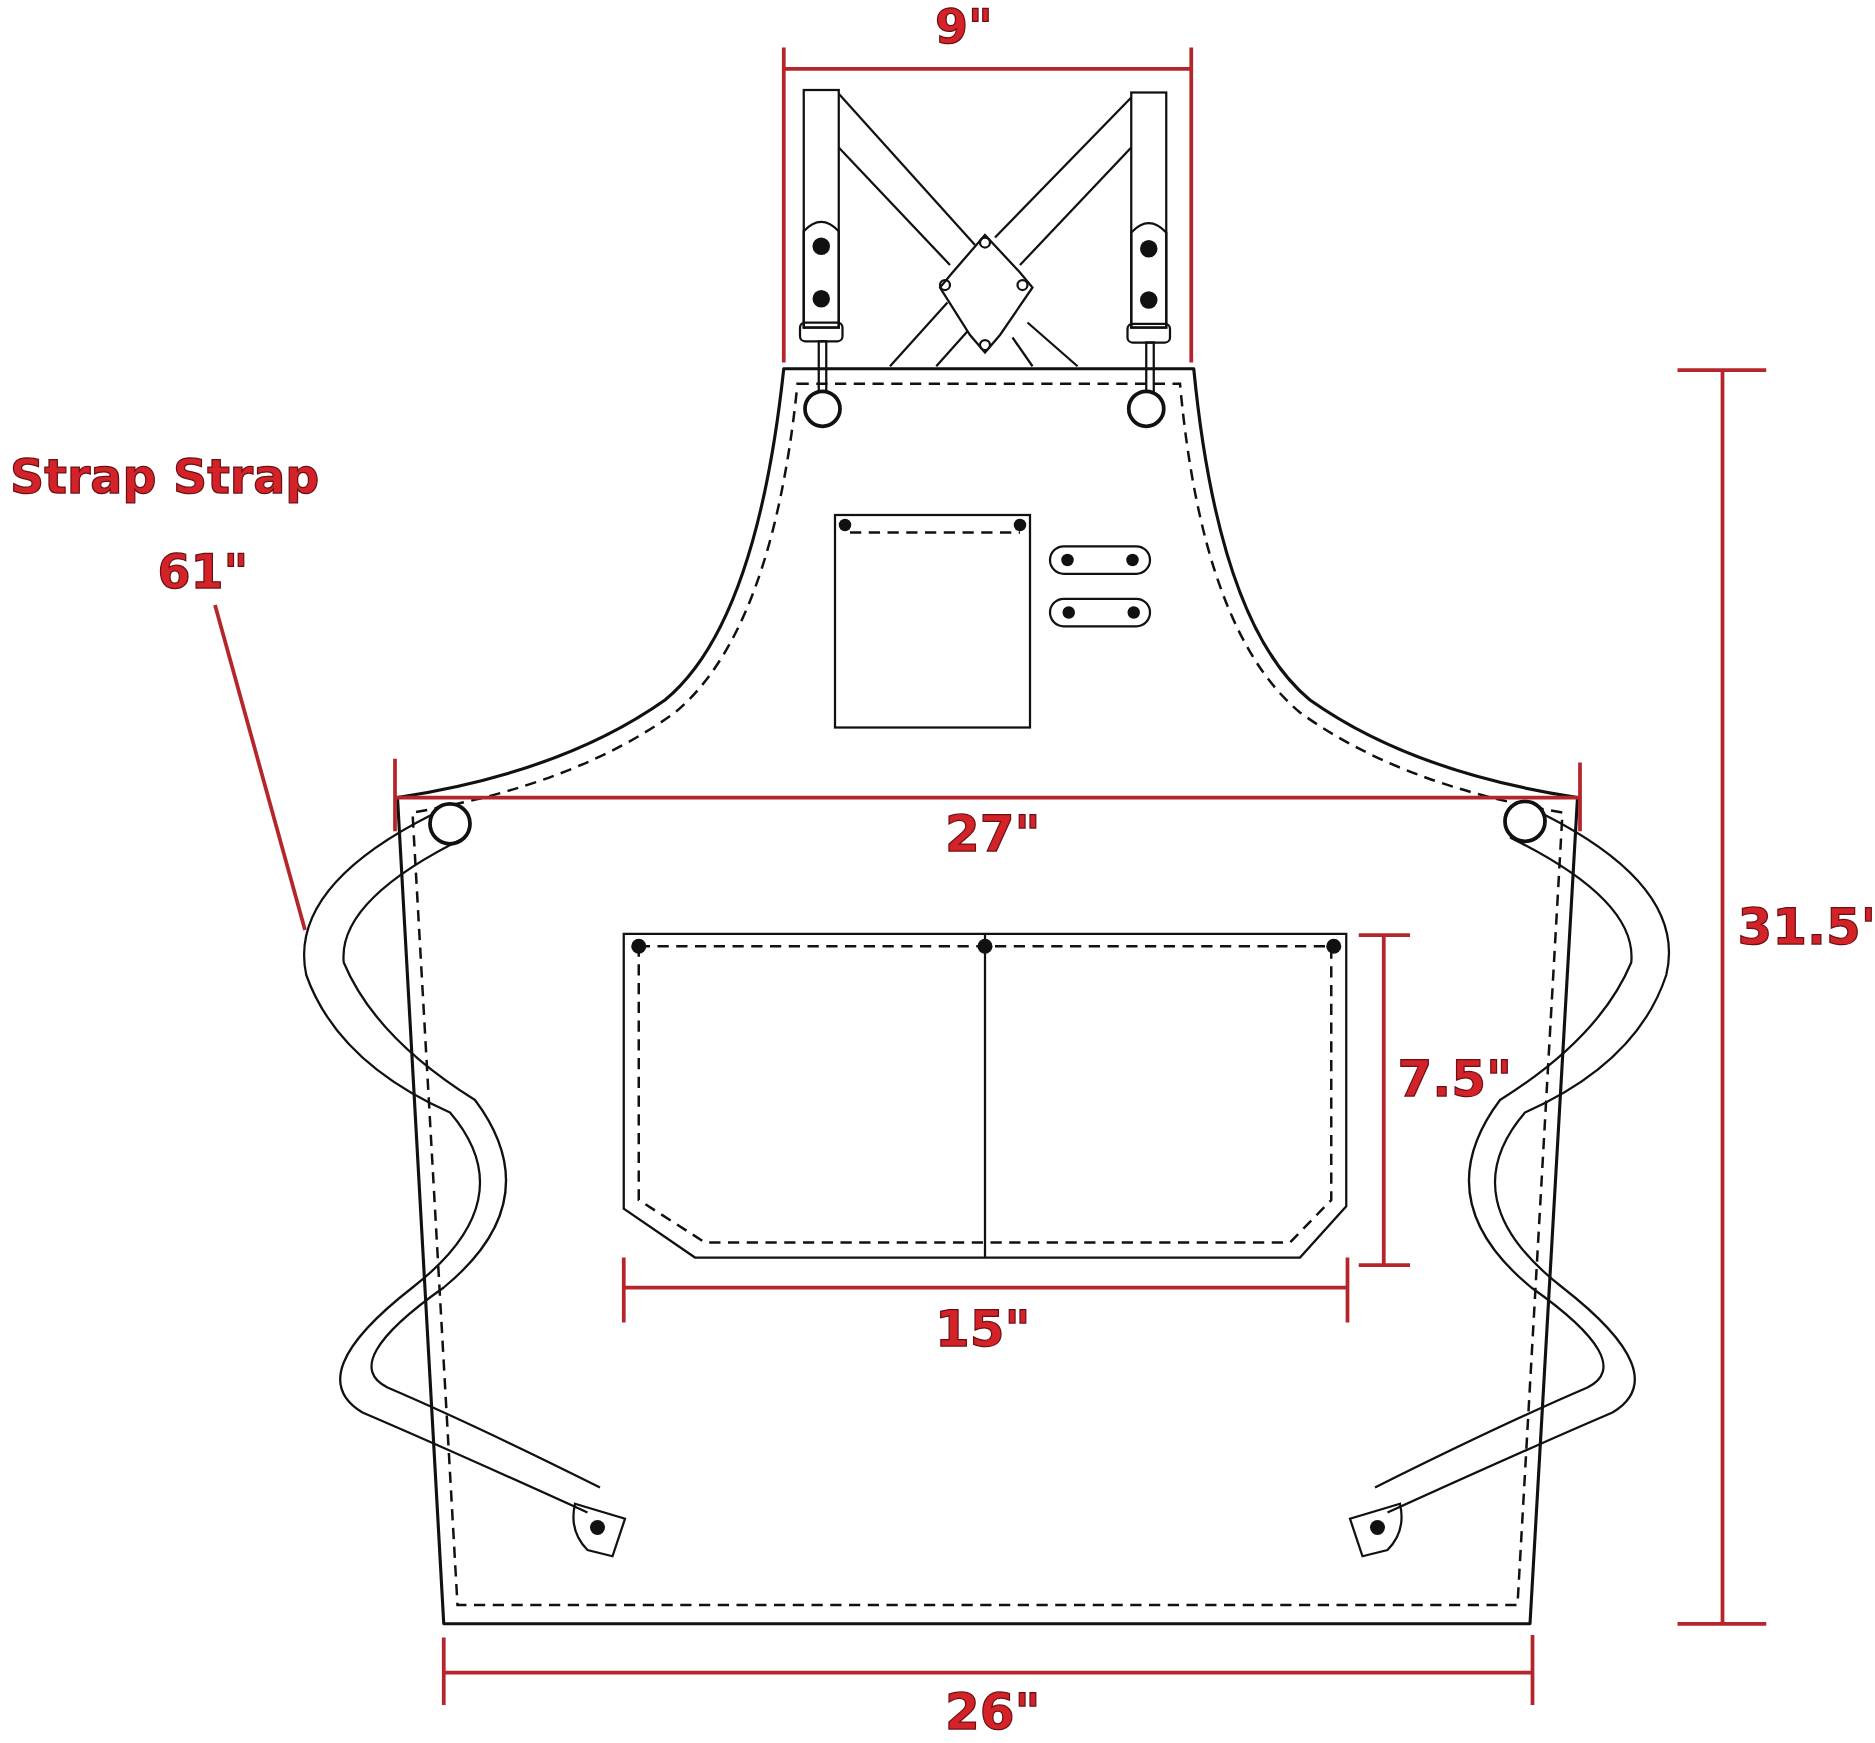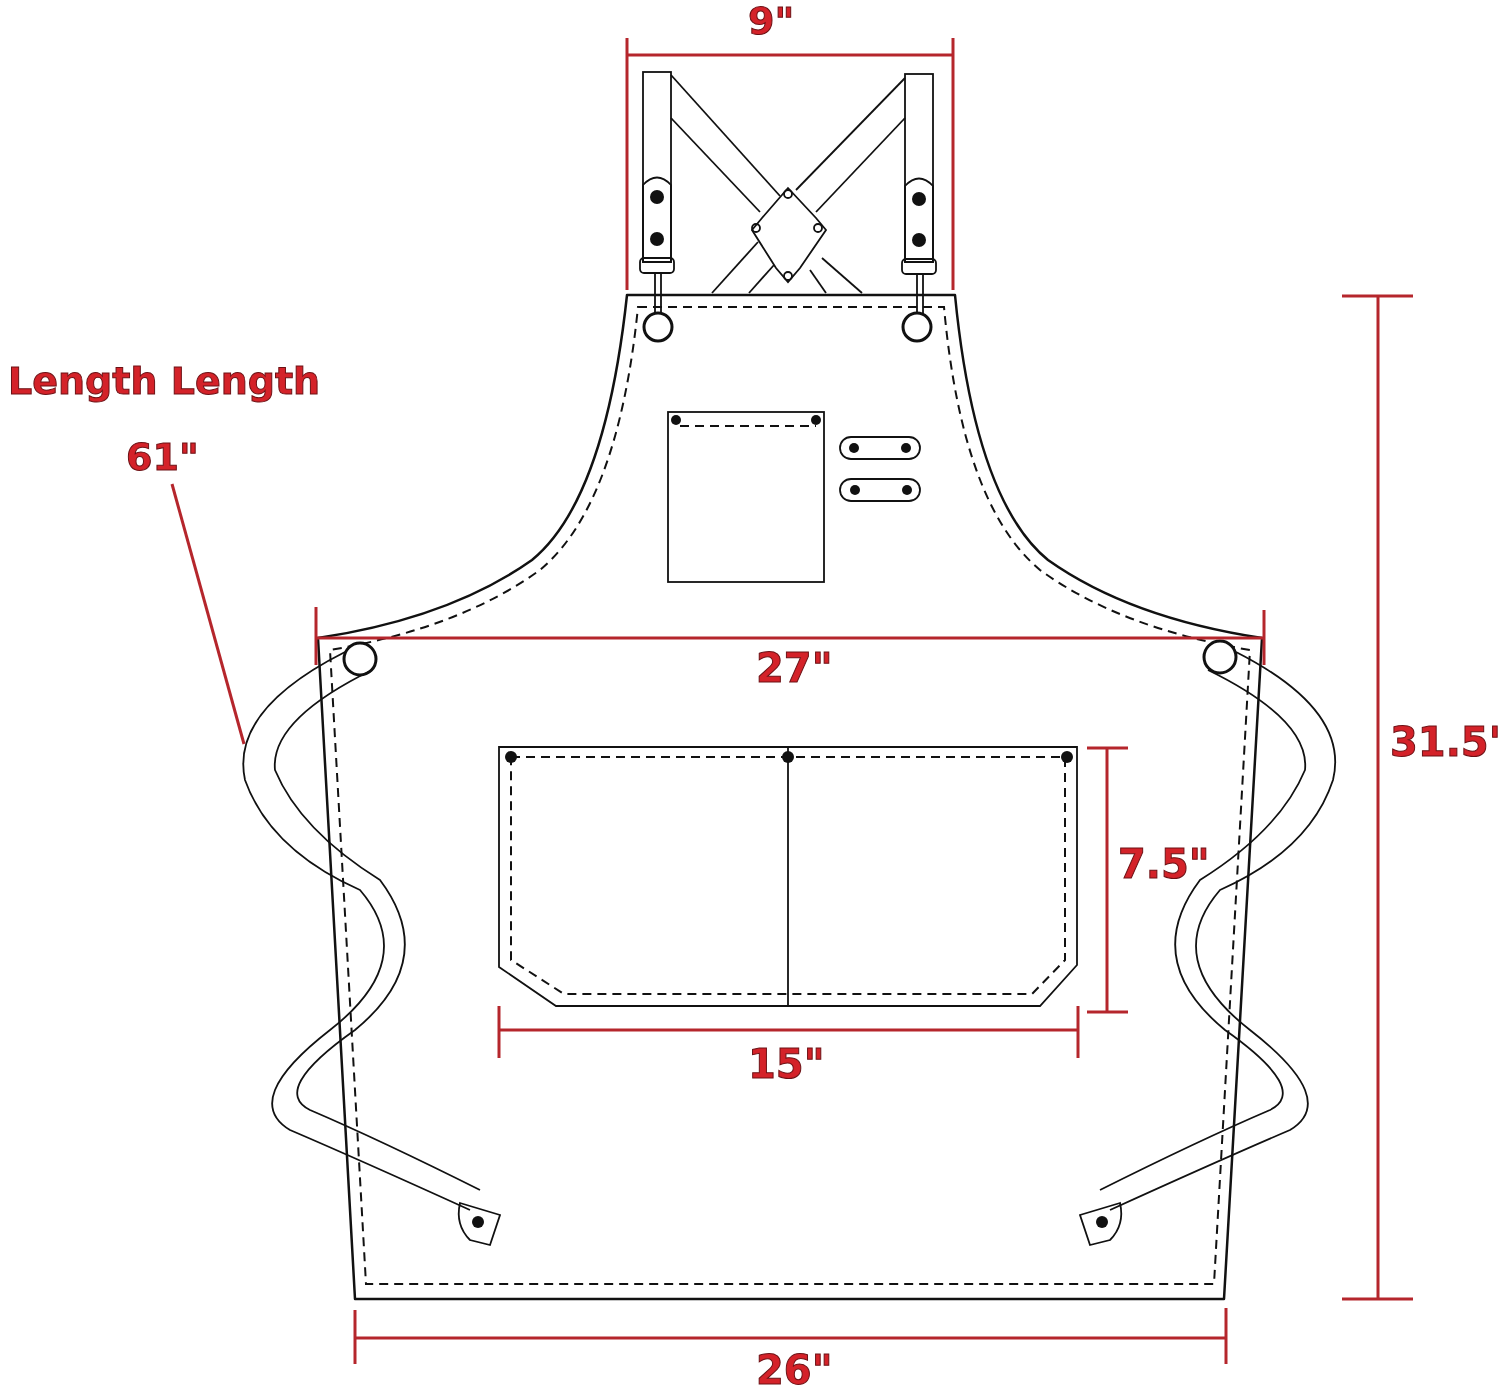--- a/index.html
+++ b/index.html
@@ -130,20 +130,20 @@
     <line class="dim" x1="499" y1="1030" x2="1078" y2="1030"></line>
 
     <line class="dim" x1="355" y1="1310" x2="355" y2="1364"></line>
     <line class="dim" x1="1226" y1="1308" x2="1226" y2="1364"></line>
     <line class="dim" x1="355" y1="1338" x2="1226" y2="1338"></line>
 
     <line class="dim" x1="172" y1="484" x2="244" y2="744"></line>
   </g>
 </svg>
 
-<div class="lbl" style="left:8px; top:362px; font-size:38px;">Length Length</div>
+<div class="lbl" style="left:8px; top:362px; font-size:38px;">Strap Strap</div>
 <div class="lbl" style="left:126px; top:438px; font-size:38px;">61"</div>
 <div class="lbl" style="left:748px; top:2px; font-size:38px;">9"</div>
 <div class="lbl" style="left:756px; top:648px; font-size:40px;">27"</div>
 <div class="lbl" style="left:1390px; top:722px; font-size:40px;">31.5"</div>
 <div class="lbl" style="left:1118px; top:844px; font-size:40px;">7.5"</div>
 <div class="lbl" style="left:748px; top:1044px; font-size:40px;">15"</div>
 <div class="lbl" style="left:756px; top:1350px; font-size:40px;">26"</div>
 
 </body></html>

